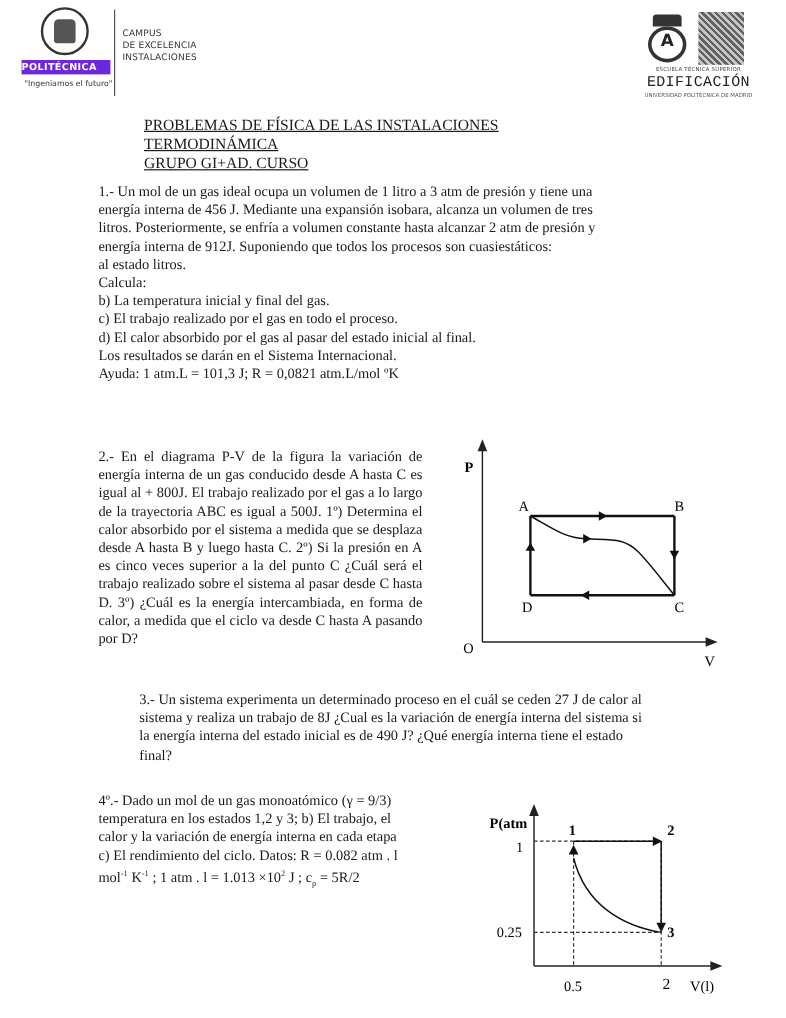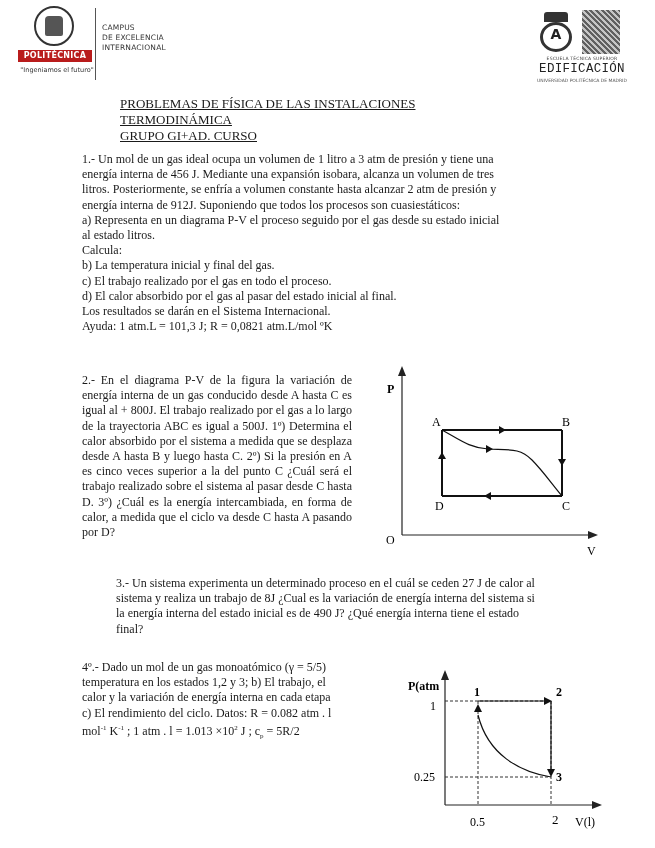--- a/index.html
+++ b/index.html
@@ -5,23 +5,23 @@
   html, body { margin: 0; padding: 0; background: #ffffff; }
   body { width: 655px; height: 848px; position: relative; overflow: hidden;
          font-family: "Liberation Serif", "DejaVu Serif", serif; color: #1a1a1a; }
   .abs { position: absolute; }
 
   
   .logo-left { left: 18px; top: 6px; width: 74px; height: 76px; }
   .seal { position: absolute; left: 16px; top: 0; width: 40px; height: 40px; border-radius: 50%;
           border: 2px solid #333; box-sizing: border-box; display:flex; align-items:center; justify-content:center; }
   .seal-inner { width: 18px; height: 20px; background: #555; border-radius: 4px 4px 2px 2px; }
-  .upm-band { position: absolute; left: 0; top: 44px; width: 74px; height: 12px; background: #b91c1c;
+  .upm-band { position: absolute; left: 0; top: 44px; width: 74px; height: 12px; background: #6d28d9;
               color: #fff; font-family: "DejaVu Sans", sans-serif; font-size: 8px; font-weight: bold;
-              text-align: center; line-height: 12px; letter-spacing: 0.3px; }
+              line-height: 12px; letter-spacing: 0.3px; }
   .upm-motto { position: absolute; left: -4px; top: 60px; width: 86px; font-family: "DejaVu Sans", sans-serif;
                font-size: 6.5px; color: #333; text-align: center; white-space: nowrap; }
   .vsep { left: 95px; top: 8px; width: 1px; height: 72px; background: #555; }
   .campus { left: 102px; top: 23px; font-family: "DejaVu Sans", sans-serif; font-size: 7.5px;
             line-height: 10px; color: #333; letter-spacing: 0.2px; }
   .campus div { white-space: nowrap; }
 
   .logo-right { left: 534px; top: 8px; width: 96px; height: 80px; }
   .crest { position: absolute; left: 4px; top: 4px; width: 36px; height: 42px; }
   .crest .crown { position:absolute; left: 6px; top: 0; width: 24px; height: 10px; background:#333;
@@ -62,21 +62,21 @@
   <div class="seal">
       <div class="seal-inner"></div>
     </div>
   <div class="upm-band">POLITÉCNICA</div>
   <div class="upm-motto">"Ingeniamos el futuro"</div>
 </div>
 <div class="abs vsep"></div>
 <div class="abs campus">
   <div>CAMPUS</div>
   <div>DE EXCELENCIA</div>
-  <div>INTERNACIONAL</div>
+  <div>INSTALACIONES</div>
 </div>
 
 <div class="abs logo-right">
   <div class="crest">
     <div class="crown"></div>
       <div class="ring"></div>
       <div class="letter">A</div>
   </div>
   <div class="shield"></div>
   <div class="edif-top">ESCUELA TÉCNICA SUPERIOR</div>
@@ -88,21 +88,20 @@
   <div>PROBLEMAS DE FÍSICA DE LAS INSTALACIONES</div>
   <div>TERMODINÁMICA</div>
   <div>GRUPO GI+AD. CURSO</div>
 </div>
 
 <div class="abs para p1">
   <div class="line">1.- Un mol de un gas ideal ocupa un volumen de 1 litro a 3 atm de presión y tiene una</div>
   <div class="line">energía interna de 456 J. Mediante una expansión isobara, alcanza un volumen de tres</div>
   <div class="line">litros. Posteriormente, se enfría a volumen constante hasta alcanzar 2 atm de presión y</div>
   <div class="line">energía interna de 912J. Suponiendo que todos los procesos son cuasiestáticos:</div>
-  <div class="line">a) Representa en un diagrama P-V el proceso seguido por el gas desde su estado inicial</div>
   <div class="line">al estado litros.</div>
   <div class="line">Calcula:</div>
   <div class="line">b) La temperatura inicial y final del gas.</div>
   <div class="line">c) El trabajo realizado por el gas en todo el proceso.</div>
   <div class="line">d) El calor absorbido por el gas al pasar del estado inicial al final.</div>
   <div class="line">Los resultados se darán en el Sistema Internacional.</div>
   <div class="line">Ayuda: 1 atm.L = 101,3 J; R = 0,0821 atm.L/mol ºK</div>
 </div>
 
 <div class="abs para p2">2.- En el diagrama P-V de la figura la variación de energía interna de un gas conducido desde A hasta C es igual al + 800J. El trabajo realizado por el gas a lo largo de la trayectoria ABC es igual a 500J. 1º) Determina el calor absorbido por el sistema a medida que se desplaza desde A hasta B y luego hasta C. 2º) Si la presión en A es cinco veces superior a la del punto C ¿Cuál será el trabajo realizado sobre el sistema al pasar desde C hasta D. 3º) ¿Cuál es la energía intercambiada, en forma de calor, a medida que el ciclo va desde C hasta A pasando por D?</div>
@@ -137,21 +136,21 @@
 </svg>
 
 <div class="abs para p3">
   <div class="line">3.- Un sistema  experimenta un determinado proceso en el cuál se ceden 27 J de calor  al</div>
   <div class="line">sistema y realiza un trabajo de 8J ¿Cual es la variación de energía interna del sistema si</div>
   <div class="line">la energía interna del estado inicial es de 490 J? ¿Qué energía interna tiene el estado</div>
   <div class="line">final?</div>
 </div>
 
 <div class="abs para p4">
-  <div class="line">4º.- Dado un mol de un gas monoatómico (γ = 5/5)</div>
+  <div class="line">4º.- Dado un mol de un gas monoatómico (γ = 9/3)</div>
   <div class="line">temperatura en los estados  1,2 y 3; b) El trabajo, el</div>
   <div class="line">calor y la variación de energía interna en cada etapa</div>
   <div class="line">c) El rendimiento del ciclo. Datos: R = 0.082 atm . l</div>
   <div class="line"><span>mol</span><sup>-1</sup><span> K</span><sup>-1</sup><span> ; 1 atm . l = 1.013 ×10</span><sup>2</sup><span> J ; c</span><sub>p</sub><span> = 5R/2</span></div>
 </div>
 
 <svg class="abs" style="left:370px; top:660px;" width="250" height="180">
 
   <line x1="75" y1="145" x2="75" y2="16" stroke="#222" stroke-width="1.2"></line>
   <polygon points="75,10 71,20 79,20" fill="#222"></polygon>

